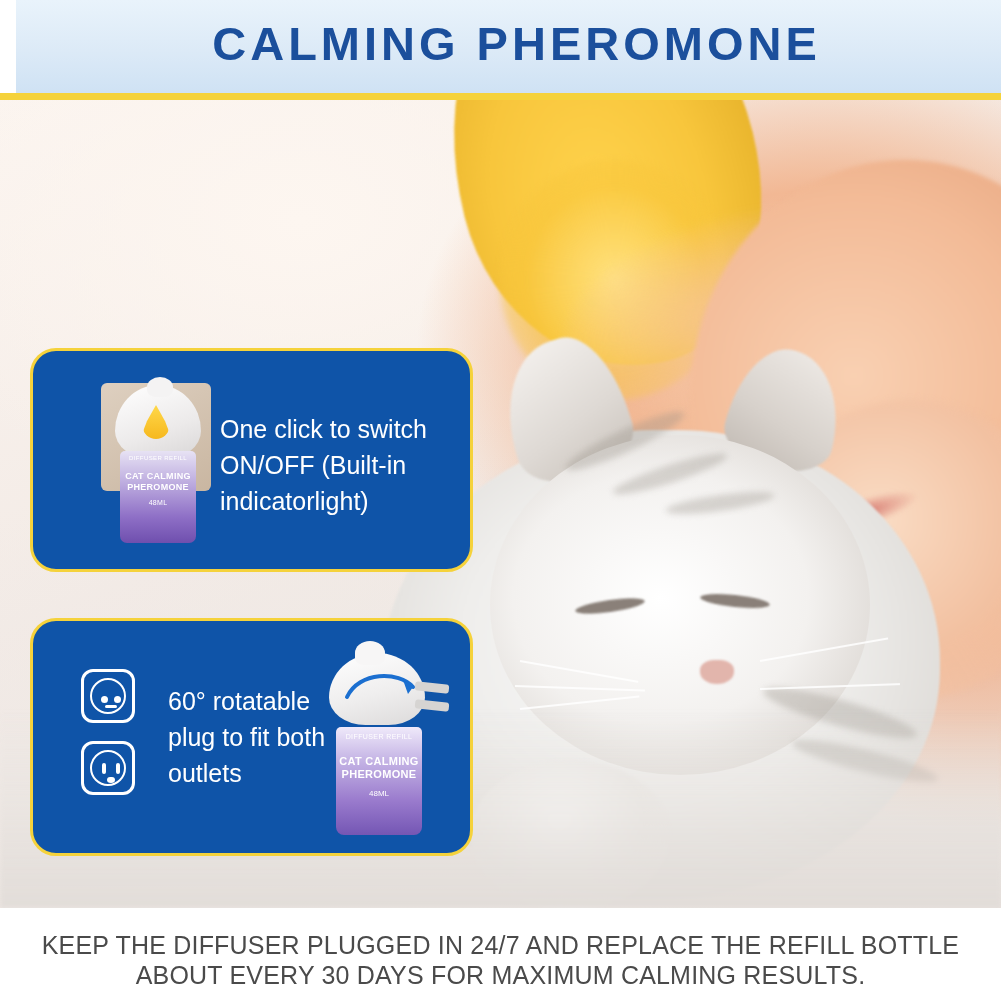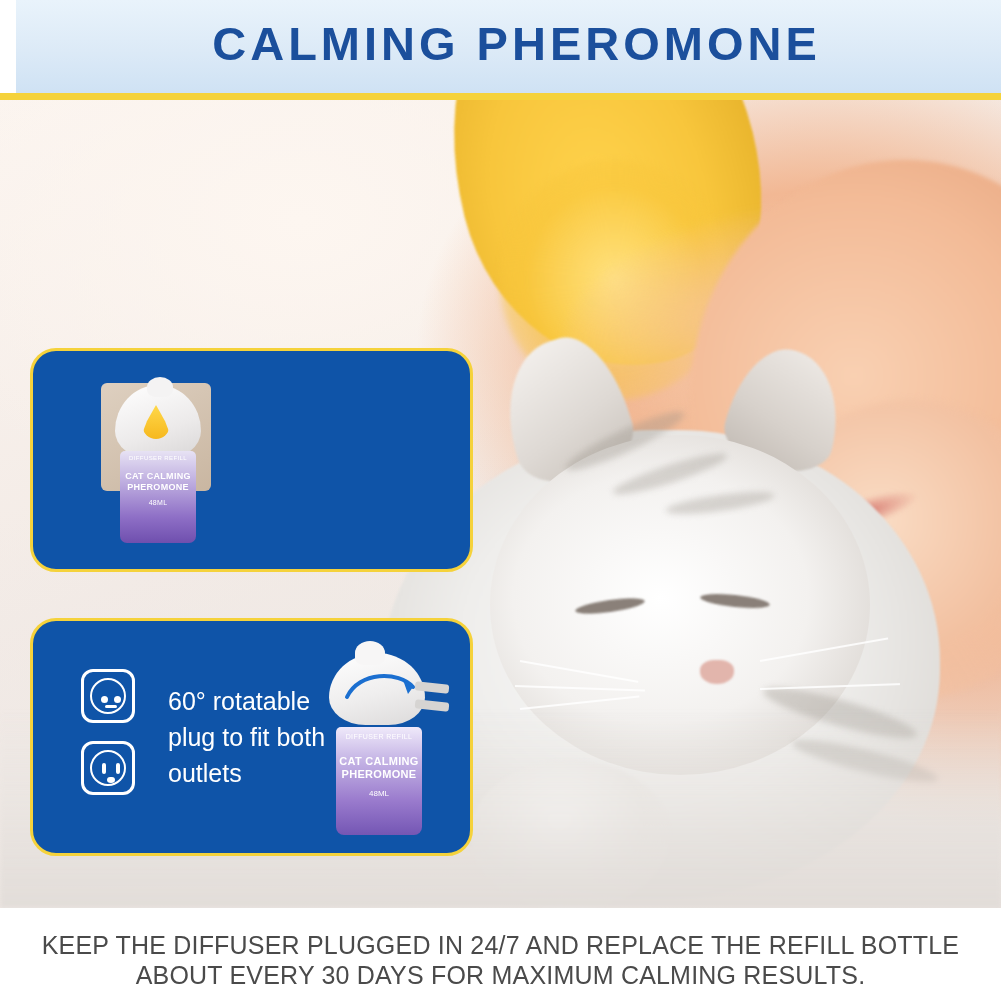--- a/index.html
+++ b/index.html
@@ -424,20 +424,21 @@
         <div class="wallplate"></div>
         <div class="diffuser"></div>
         <div class="diffuser-knob"></div>
         <div class="drop"></div>
         <div class="bottle">
           <div class="bottle-top">DIFFUSER REFILL</div>
           <div class="bottle-label">CAT CALMING PHEROMONE</div>
           <div class="bottle-ml">48ML</div>
         </div>
       </div>
+      <div class="card-text" id="card-1-text">One click to switch ON/OFF (Built-in indicatorlight)</div>
     </div>
 
     <div class="card" id="card-2">
       <div class="outlet-box" id="outlet-eu">
         <div class="outlet-face"></div>
         <div class="hole" style="left:17px; top:24px; width:7px; height:7px; border-radius:50%;"></div>
         <div class="hole" style="left:30px; top:24px; width:7px; height:7px; border-radius:50%;"></div>
         <div class="hole" style="left:21px; top:33px; width:12px; height:3px;"></div>
       </div>
       <div class="outlet-box" id="outlet-us">

